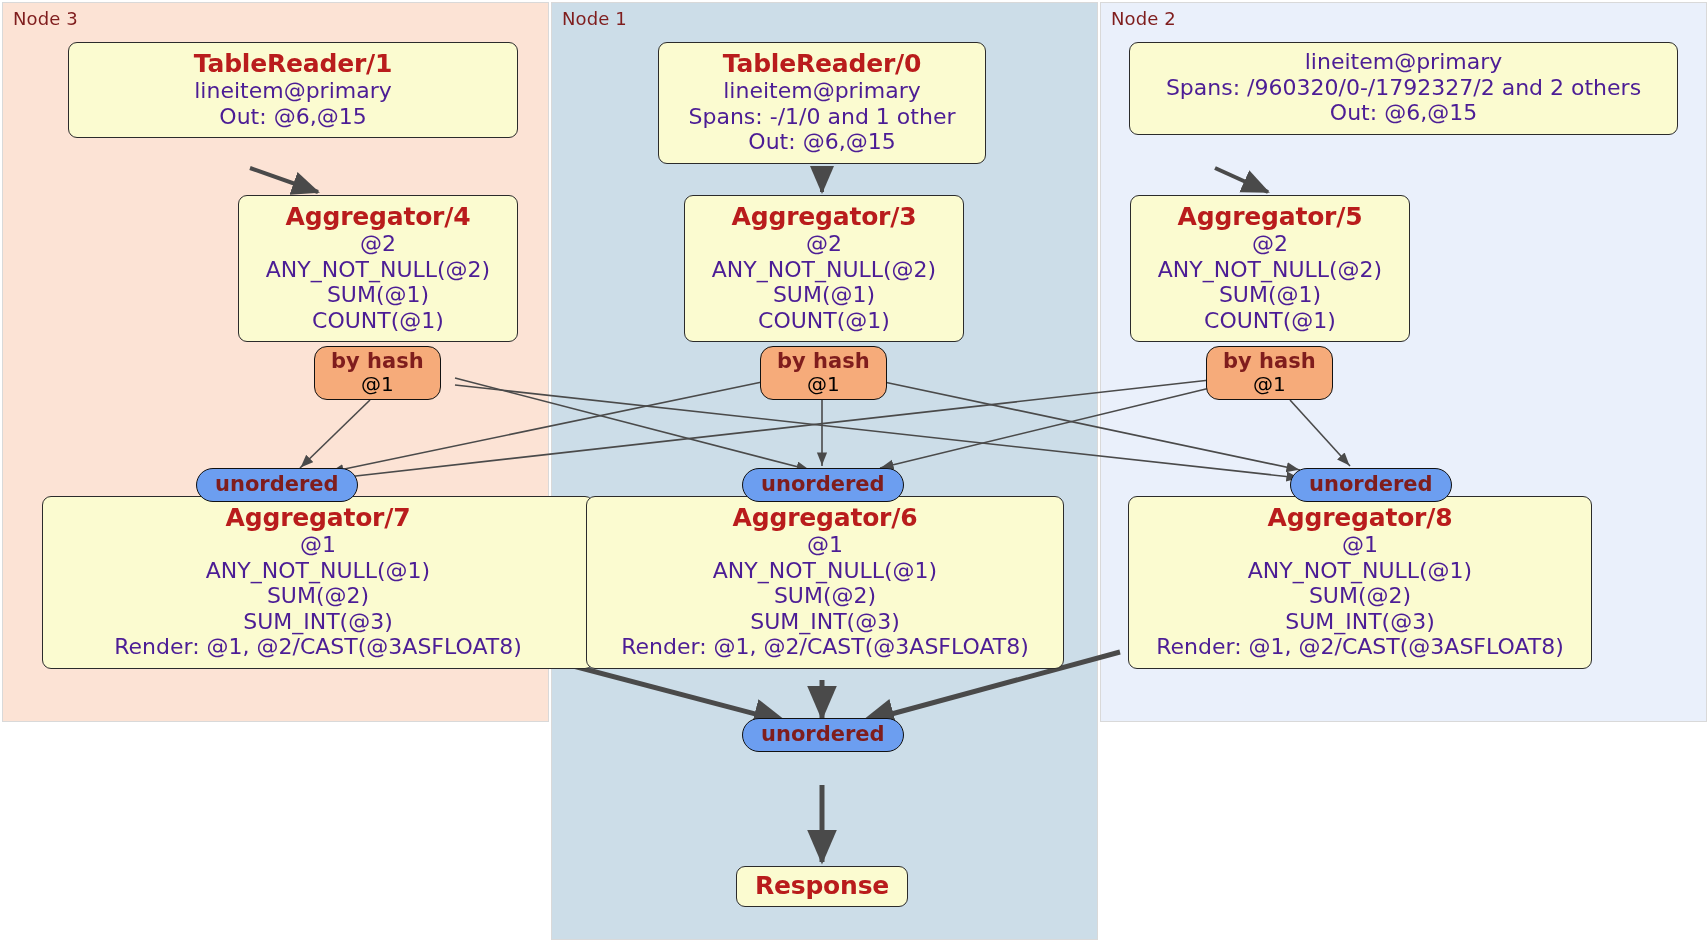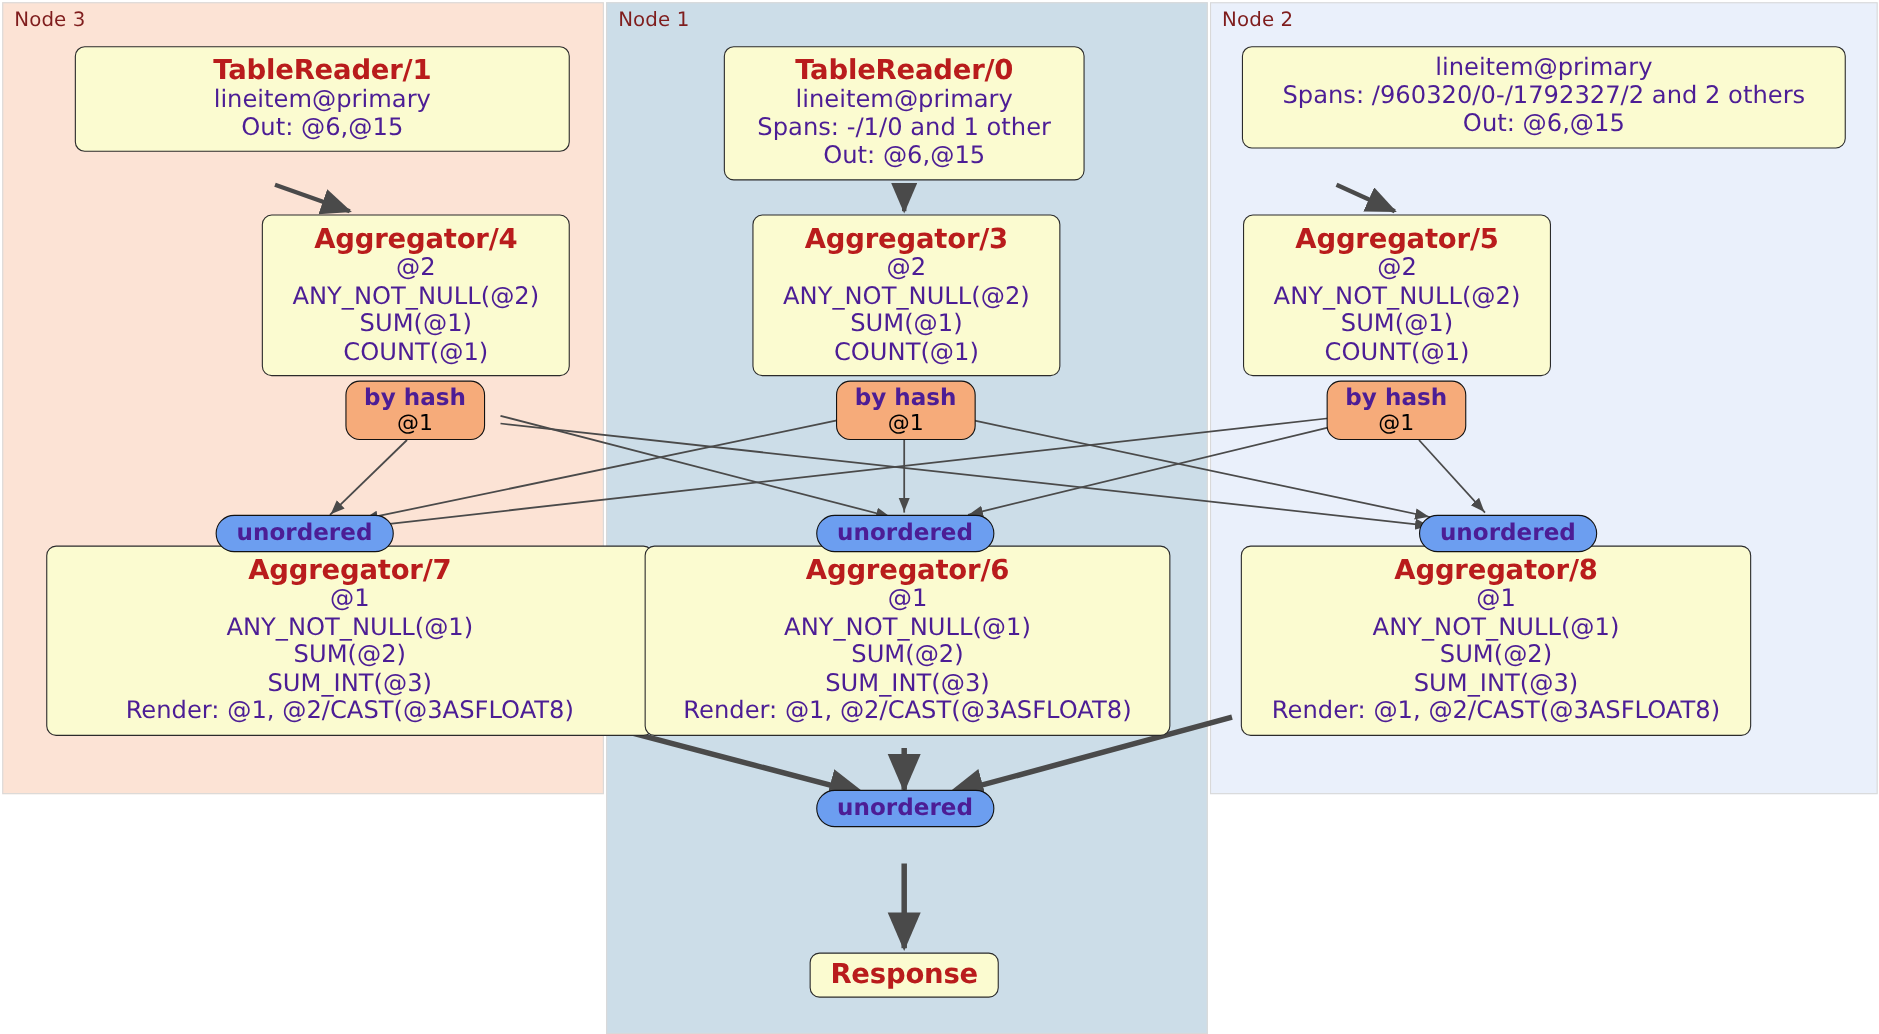--- a/index.html
+++ b/index.html
@@ -78,21 +78,21 @@
     position: absolute;
     box-sizing: border-box;
     border: 1.8px solid #111;
     text-align: center;
     line-height: 1.1;
     z-index: 5;
   }
   .badge .b-title {
     font-weight: bold;
     font-size: 21px;
-    color: #4c1d95;
+    color: #7f1d1d;
     white-space: nowrap;
   }
   .badge .b-sub {
     font-size: 20px;
     color: #000;
     white-space: nowrap;
   }
   .badge.hash {
     background: #f6ab7a;
     border-radius: 13px;

